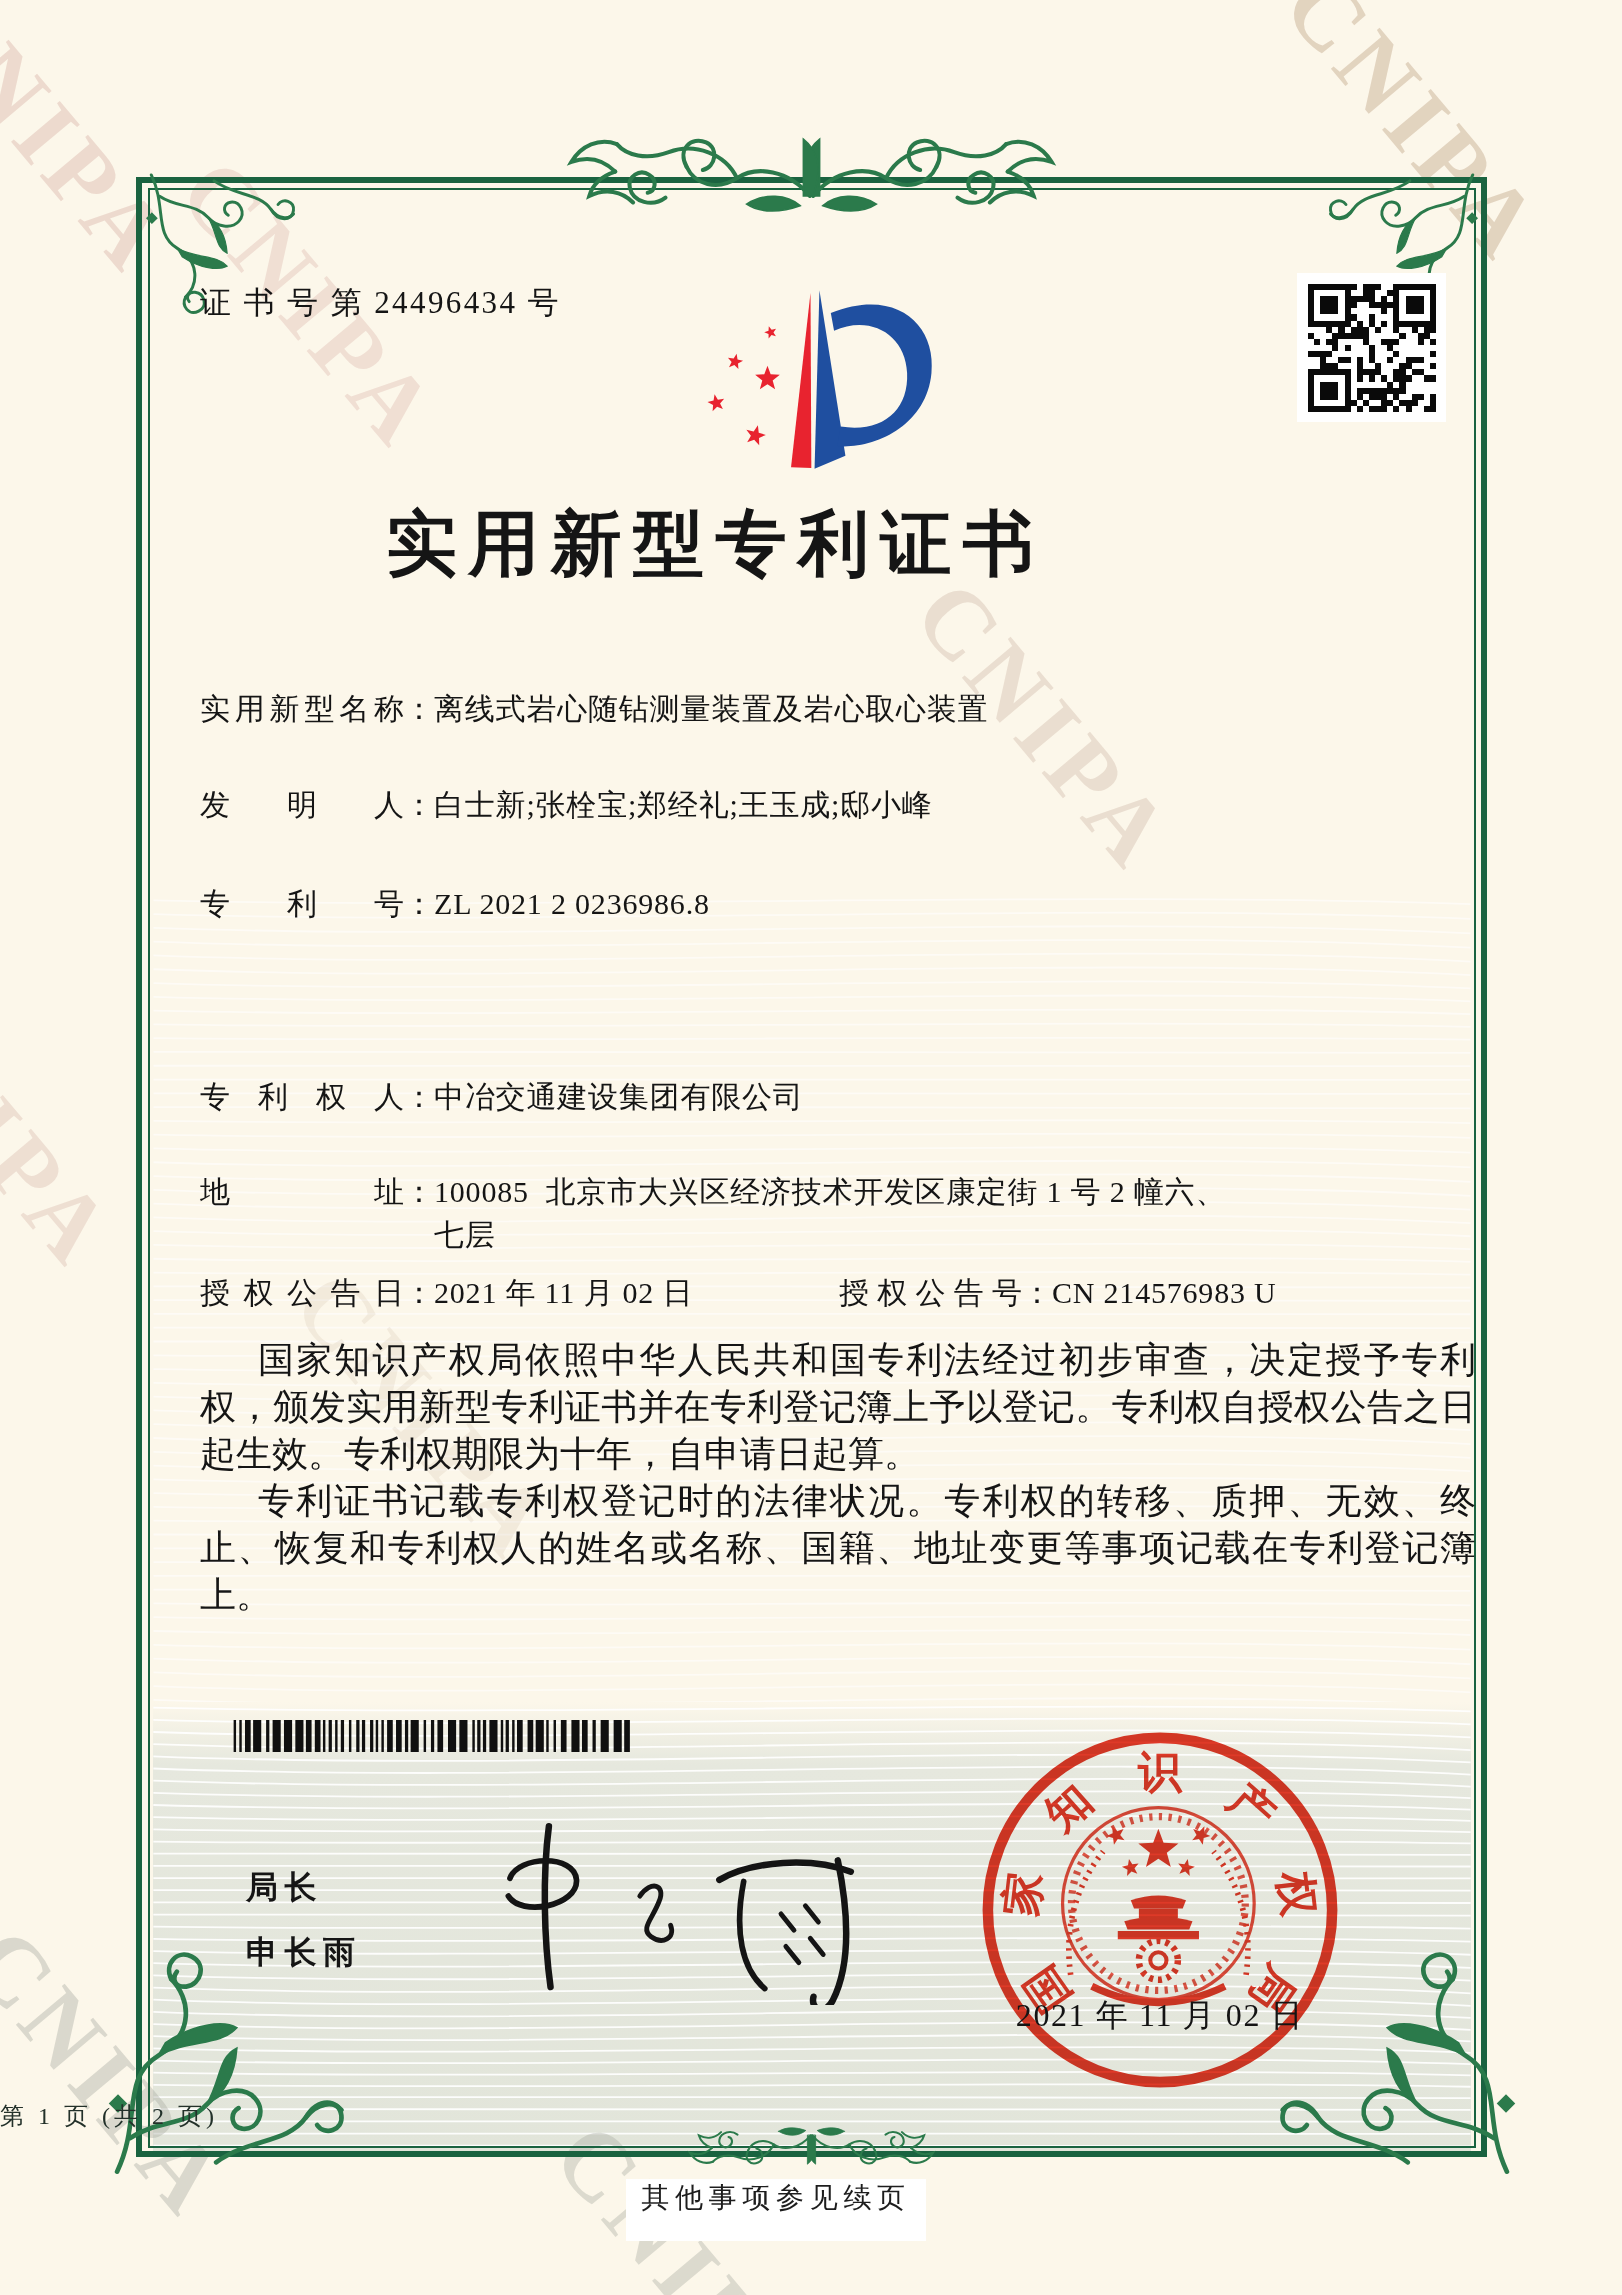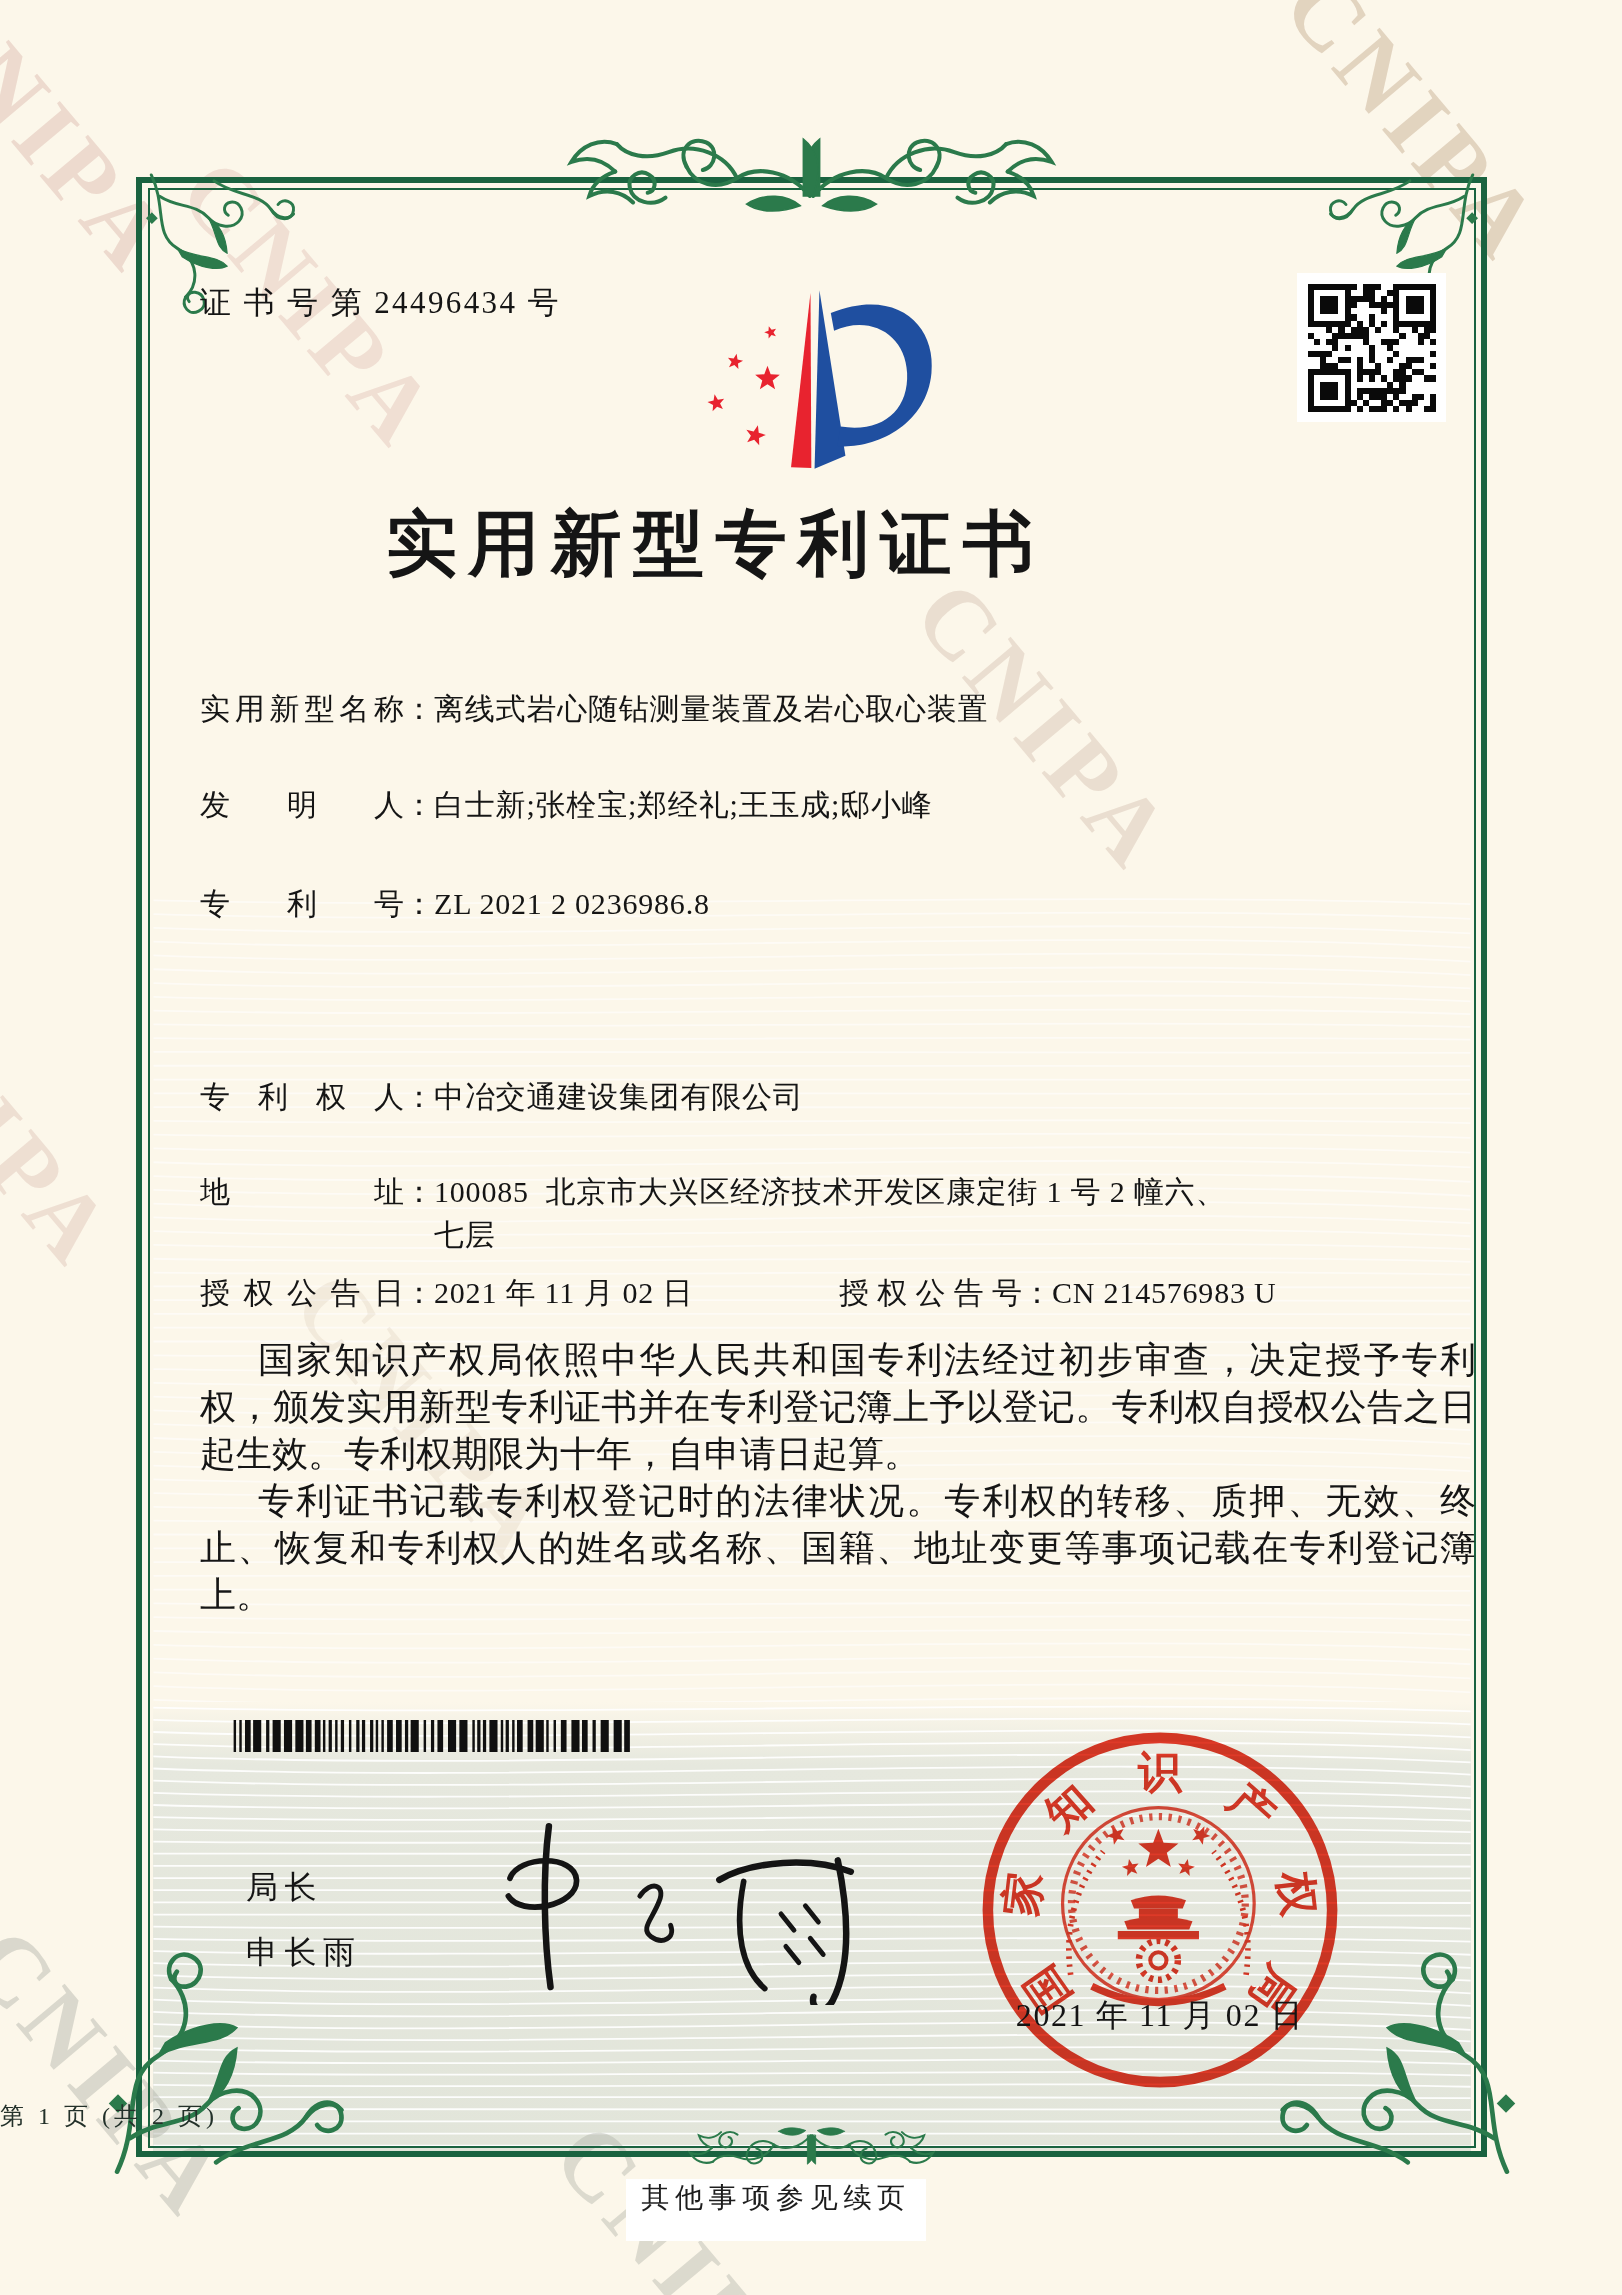--- a/index.html
+++ b/index.html
@@ -30,21 +30,21 @@
   .lab{display:inline-block;width:204px;text-align:justify;text-align-last:justify;vertical-align:top;}
   .colon{display:inline-block;width:30px;vertical-align:top;}
   .val{display:inline-block;vertical-align:top;letter-spacing:0.8px;white-space:pre-wrap;max-width:1039px;}
   .grant-right{position:absolute;left:639px;top:0;white-space:nowrap;}
   .grant-right .lab{width:183px;}
   
   .para{position:absolute;left:200px;width:1276px;font-size:36px;line-height:47px;
       text-align:justify;text-indent:58px;z-index:3;}
   
   .officer{position:absolute;left:246px;font-family:"Liberation Sans","DejaVu Sans",sans-serif;
-      font-weight:400;font-size:32px;letter-spacing:6.5px;z-index:3;}
+      font-weight:700;font-size:32px;letter-spacing:6.5px;z-index:3;}
   .seal-date{position:absolute;left:957px;top:1994px;width:406px;text-align:center;
       font-size:32px;letter-spacing:1.6px;z-index:4;color:#141414;}
   .page-num{position:absolute;left:0;top:2100px;width:1623px;text-align:left;font-size:24px;
       letter-spacing:4px;z-index:3;color:#23312a;}
   .note-strip{position:absolute;left:626px;top:2179px;width:300px;height:62px;background:#ffffff;
       z-index:3;display:flex;justify-content:center;}
   .note-strip span{font-size:28px;letter-spacing:5.7px;color:#1d1d1d;}
   .seal-svg{mix-blend-mode:multiply;opacity:.95;}
   .orn{z-index:2;pointer-events:none;}
 </style>

